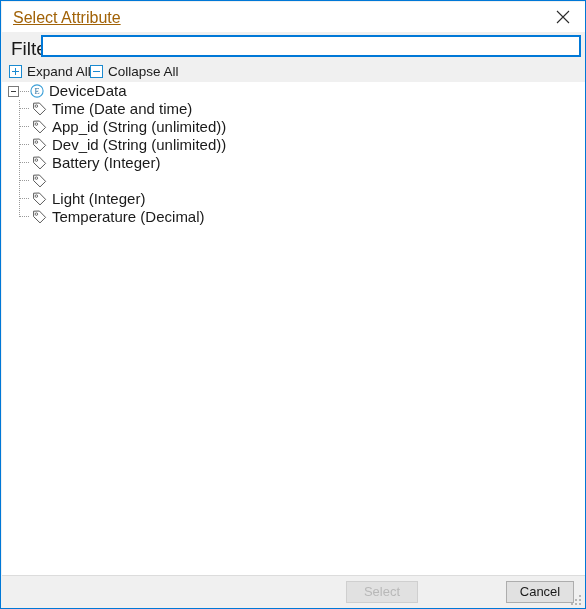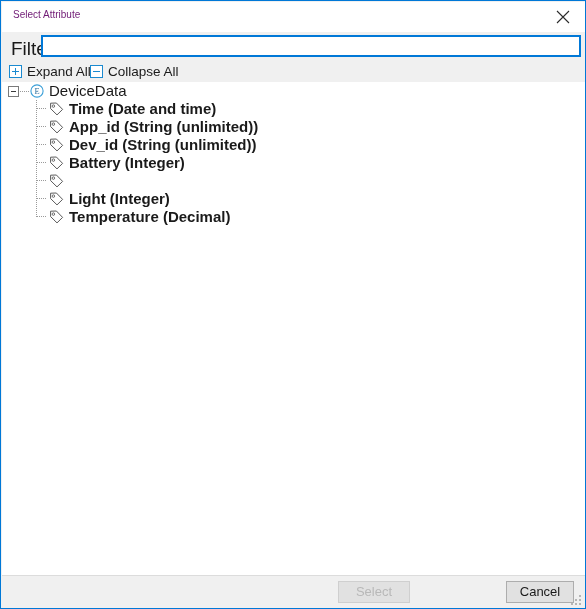--- a/index.html
+++ b/index.html
@@ -25,23 +25,24 @@
   .titlebar {
     position: absolute;
     left: 1px; top: 1px;
     width: 584px; height: 30px;
     background: #ffffff;
     box-sizing: border-box;
   }
   .titlebar-text {
     position: absolute;
     left: 11px; top: 7px;
-    font-size: 10px;
-    color: #701a75;
+    font-size: 16px;
+    color: #a16207;
     white-space: nowrap;
+    text-decoration: underline;
   }
   .close-btn {
     position: absolute;
     right: 0px; top: 0px;
     width: 45px; height: 30px;
     cursor: default;
   }
   .close-btn svg { position: absolute; left: 15px; top: 8px; }
 
   
@@ -127,21 +128,21 @@
   }
   .tree-row {
     position: relative;
     height: 18px;
     display: flex;
     align-items: center;
     white-space: nowrap;
     cursor: default;
   }
   .tree-row.root { padding-left: 6px; }
-  .tree-row.leaf { padding-left: 33px; font-weight: bold; }
+  .tree-row.leaf { padding-left: 16px; }
 
   .expander {
     width: 11px; height: 11px;
     box-sizing: border-box;
     border: 1px solid #7a7a7a;
     background: #ffffff;
     position: relative;
     flex: 0 0 auto;
   }
   .expander::before {
@@ -221,21 +222,21 @@
     cursor: default;
     padding: 0;
     line-height: 20px;
     text-align: center;
   }
   .btn.disabled {
     color: #b8b8b8;
     border-color: #cfcfcf;
     background: #e1e1e1;
   }
-  .btn-select { left: 336px; width: 72px; }
+  .btn-select { left: 344px; width: 72px; }
   .btn-none   { left: 424px; width: 72px; }
   .btn-cancel { left: 504px; width: 68px; }
 
   .grip {
     position: absolute;
     right: 3px; bottom: 3px;
     width: 12px; height: 12px;
   }
   .grip i {
     position: absolute;

